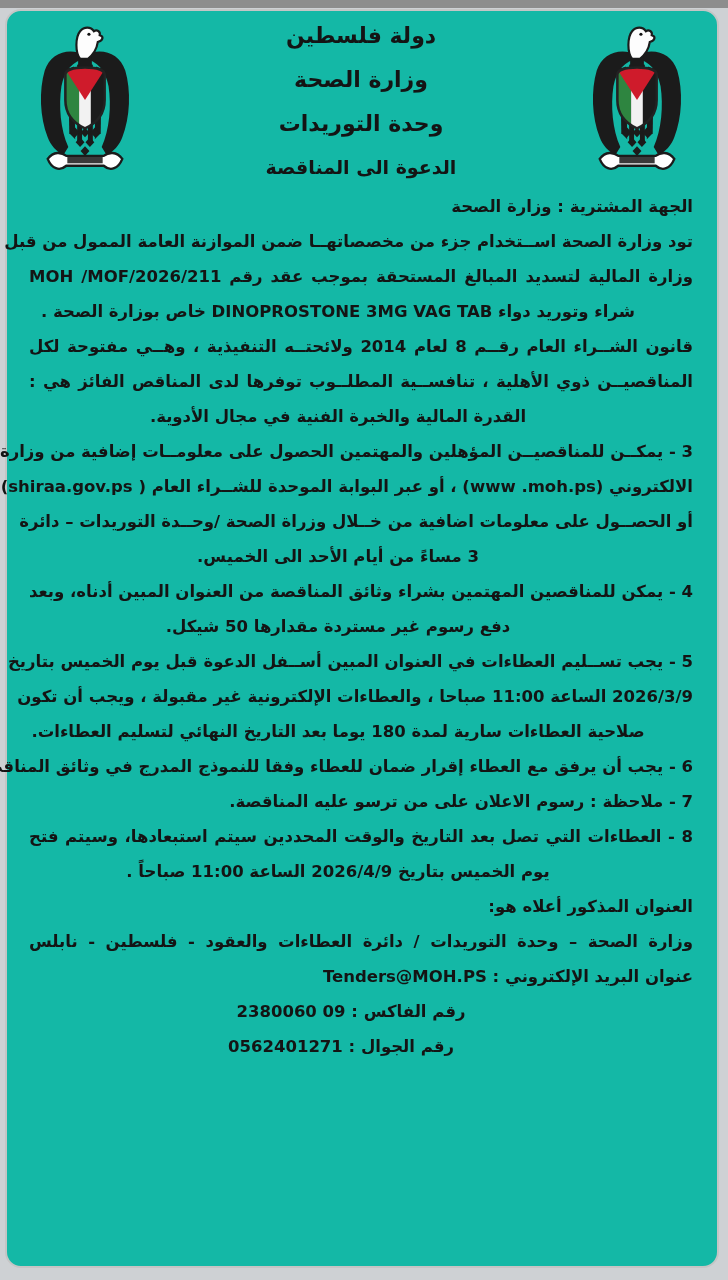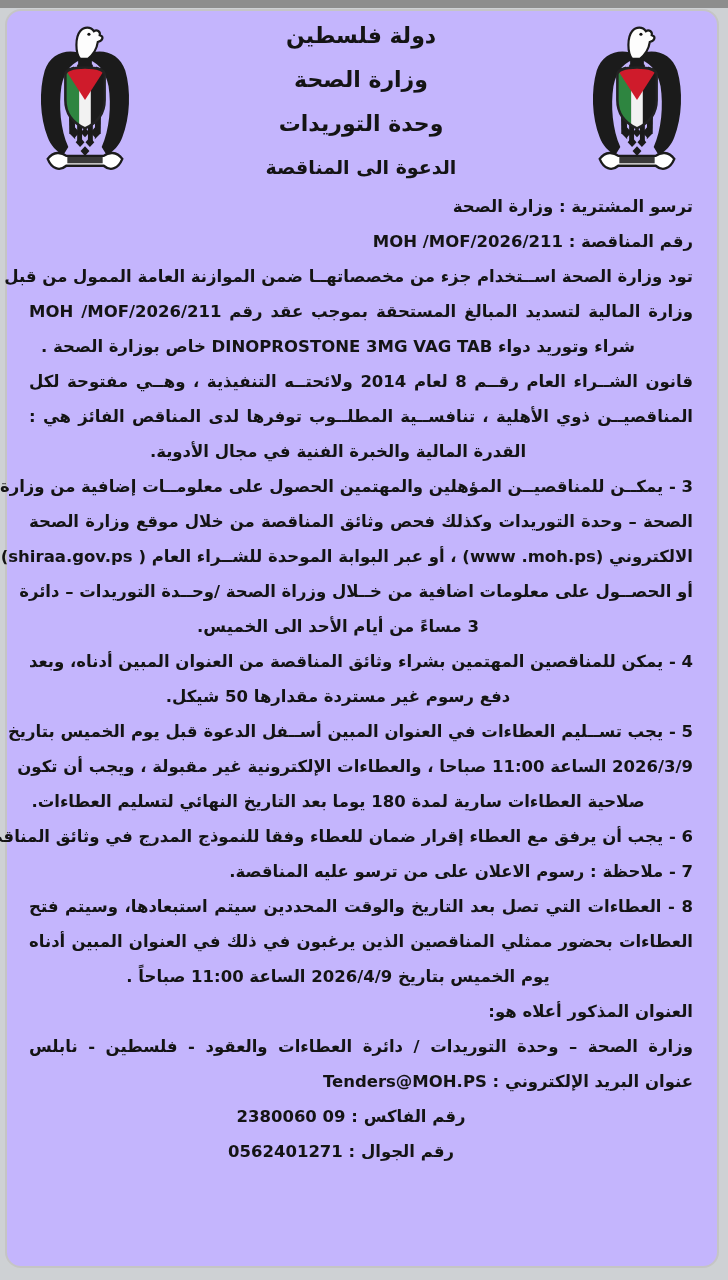--- a/index.html
+++ b/index.html
@@ -3,21 +3,21 @@
 <meta charset="utf-8">
 <style>
   html,body{margin:0;padding:0}
   body{
     width:728px;height:1280px;overflow:hidden;position:relative;
     background:linear-gradient(#8d8d8d 0,#8d8d8d 8px,#ced1d4 8px);
     font-family:"DejaVu Sans",sans-serif;
   }
   .card{
     position:absolute;left:5px;top:9px;width:714px;height:1259px;
-    box-sizing:border-box;background:#c4b5fd;
+    box-sizing:border-box;background:#14b8a6;
     border:2px solid #c5c5c5;border-radius:16px;
     padding:8px 24px 0 22px;
   }
   .header{display:flex;align-items:flex-start;height:168px}
   .emblem{flex:0 0 112px;width:112px;padding-top:6px;text-align:center}
   .header-center{flex:1;text-align:center;direction:rtl;color:#141414;font-weight:bold;padding-top:4px}
   .h1{font-size:22px;line-height:26px;margin:0 0 18px}
   .h-small{font-size:19px;line-height:24px;margin:0}
   .body-lines{direction:rtl;font-weight:bold;color:#141414;font-size:16.5px;margin-top:2px}
   .line{height:35px;line-height:35px;text-align:center;white-space:nowrap}
@@ -89,42 +89,39 @@
       <div class="h-small">الدعوة الى  المناقصة</div>
     </div>
     <div class="emblem">
       <svg viewBox="0 0 110 150" width="108" height="148">
           <use href="#pal-emblem" xlink:href="#pal-emblem"></use>
         </svg>
     </div>
   </div>
 
   <div class="body-lines">
-      <div class="line right">ترسو المشترية : وزارة الصحة</div>
-      <div class="line right">رقم المناقصة :  MOH /MOF/2026/211</div>
+      <div class="line right">الجهة المشترية : وزارة الصحة</div>
       <div class="line justify">تود وزارة الصحة اســتخدام جزء من مخصصاتهــا ضمن الموازنة العامة الممول من قبل</div>
       <div class="line justify">وزارة المالية لتسديد المبالغ المستحقة  بموجب عقد رقم MOH /MOF/2026/211</div>
       <div class="line indent">شراء وتوريد دواء DINOPROSTONE 3MG VAG TAB خاص بوزارة الصحة .</div>
       <div class="line justify">قانون الشــراء العام رقــم 8 لعام 2014 ولائحتــه التنفيذية ، وهــي مفتوحة لكل</div>
       <div class="line justify">المناقصيــن ذوي الأهلية ، تنافســية المطلــوب توفرها لدى المناقص الفائز هي :</div>
       <div class="line indent">القدرة المالية والخبرة الفنية في مجال الأدوية.</div>
       <div class="line justify">3 -  يمكــن للمناقصيــن المؤهلين والمهتمين الحصول على معلومــات إضافية من وزارة</div>
-      <div class="line justify">الصحة – وحدة التوريدات  وكذلك فحص وثائق المناقصة من خلال موقع وزارة الصحة</div>
       <div class="line justify">الالكتروني (www .moh.ps) ، أو عبر البوابة الموحدة للشــراء العام ( shiraa.gov.ps).</div>
       <div class="line justify">أو الحصــول على معلومات اضافية من خــلال وزراة الصحة /وحــدة التوريدات – دائرة</div>
       <div class="line indent">3 مساءً  من أيام الأحد الى الخميس.</div>
       <div class="line justify">4 - يمكن للمناقصين المهتمين بشراء وثائق المناقصة من العنوان المبين أدناه، وبعد</div>
       <div class="line indent">دفع رسوم غير مستردة مقدارها 50 شيكل.</div>
       <div class="line justify">5 - يجب تســليم العطاءات في العنوان المبين أســفل الدعوة قبل  يوم الخميس بتاريخ</div>
       <div class="line justify">2026/3/9  الساعة  11:00 صباحا ، والعطاءات الإلكترونية غير مقبولة ، ويجب أن تكون</div>
       <div class="line indent">صلاحية العطاءات سارية لمدة 180  يوما بعد التاريخ النهائي لتسليم العطاءات.</div>
       <div class="line justify">6 - يجب أن يرفق مع العطاء إقرار ضمان للعطاء وفقا للنموذج المدرج في وثائق المناقصة  .</div>
       <div class="line right">7 - ملاحظة : رسوم الاعلان على من ترسو عليه المناقصة.</div>
       <div class="line justify">8 -  العطاءات التي تصل بعد التاريخ والوقت المحددين سيتم استبعادها، وسيتم فتح</div>
-      <div class="line justify">العطاءات بحضور ممثلي المناقصين الذين يرغبون في ذلك في العنوان المبين أدناه</div>
       <div class="line indent">يوم الخميس بتاريخ 2026/4/9 الساعة 11:00 صباحاً .</div>
       <div class="line right">العنوان المذكور أعلاه هو:</div>
       <div class="line justify">وزارة الصحة – وحدة التوريدات / دائرة العطاءات والعقود -  فلسطين  - نابلس</div>
       <div class="line right">عنوان البريد الإلكتروني : Tenders@MOH.PS</div>
       <div class="line fax-indent">رقم الفاكس : 09  2380060</div>
       <div class="line mobile-indent">رقم الجوال :  0562401271</div>
     </div>
 </div>
 
 </body></html>

